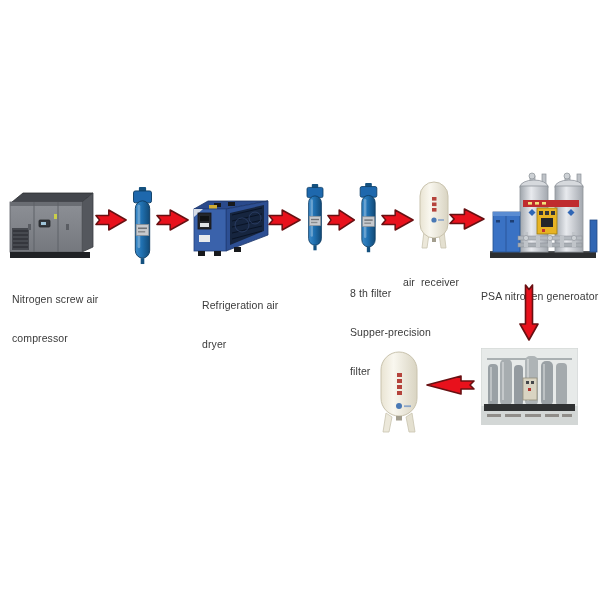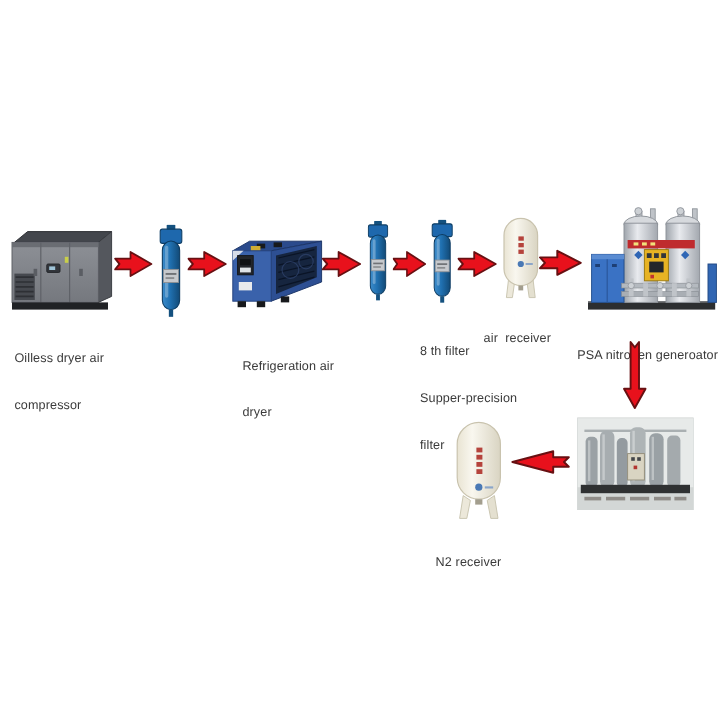--- a/index.html
+++ b/index.html
@@ -103,21 +103,21 @@
       <line x1="5" y1="57" x2="20" y2="57" stroke="#2e3035" stroke-width="1.4"></line>
       <rect x="31" y="30" width="11" height="7" rx="1" fill="#33363b" stroke="#24262a" stroke-width="0.8"></rect>
       <rect x="33" y="32" width="5" height="3" fill="#9fc4d8"></rect>
       <rect x="46" y="24" width="3" height="5" fill="#c9cf49"></rect>
       <rect x="20" y="34" width="3" height="6" fill="#5a5d63"></rect>
       <rect x="58" y="34" width="3" height="6" fill="#5a5d63"></rect>
       <rect x="2" y="62" width="80" height="6" fill="#202225"></rect>
     </svg>
   </div>
   <div class="label" style="left:12px;top:267px;width:110px">
-    <span>Oilless dryer air</span>
+    <span>Nitrogen screw air</span>
     <span>compressor</span>
   </div>
 
   <div class="eq" style="left:95px;top:207px">
     <svg width="33" height="26">
         <use href="#arrowR" xlink:href="#arrowR"></use>
       </svg>
   </div>
 
   <div class="eq" style="left:129px;top:187px">
@@ -299,17 +299,14 @@
     <svg width="50" height="22">
         <use href="#arrowL" xlink:href="#arrowL"></use>
       </svg>
   </div>
 
   <div class="eq" style="left:378px;top:351px">
     <svg width="42" height="82">
         <use href="#n2tank" xlink:href="#n2tank"></use>
       </svg>
   </div>
-  <div class="label center" style="left:363px;top:437px;width:72px">
-    <span>N2 receiver</span>
-  </div>
 
 </div>
 
 </body></html>

